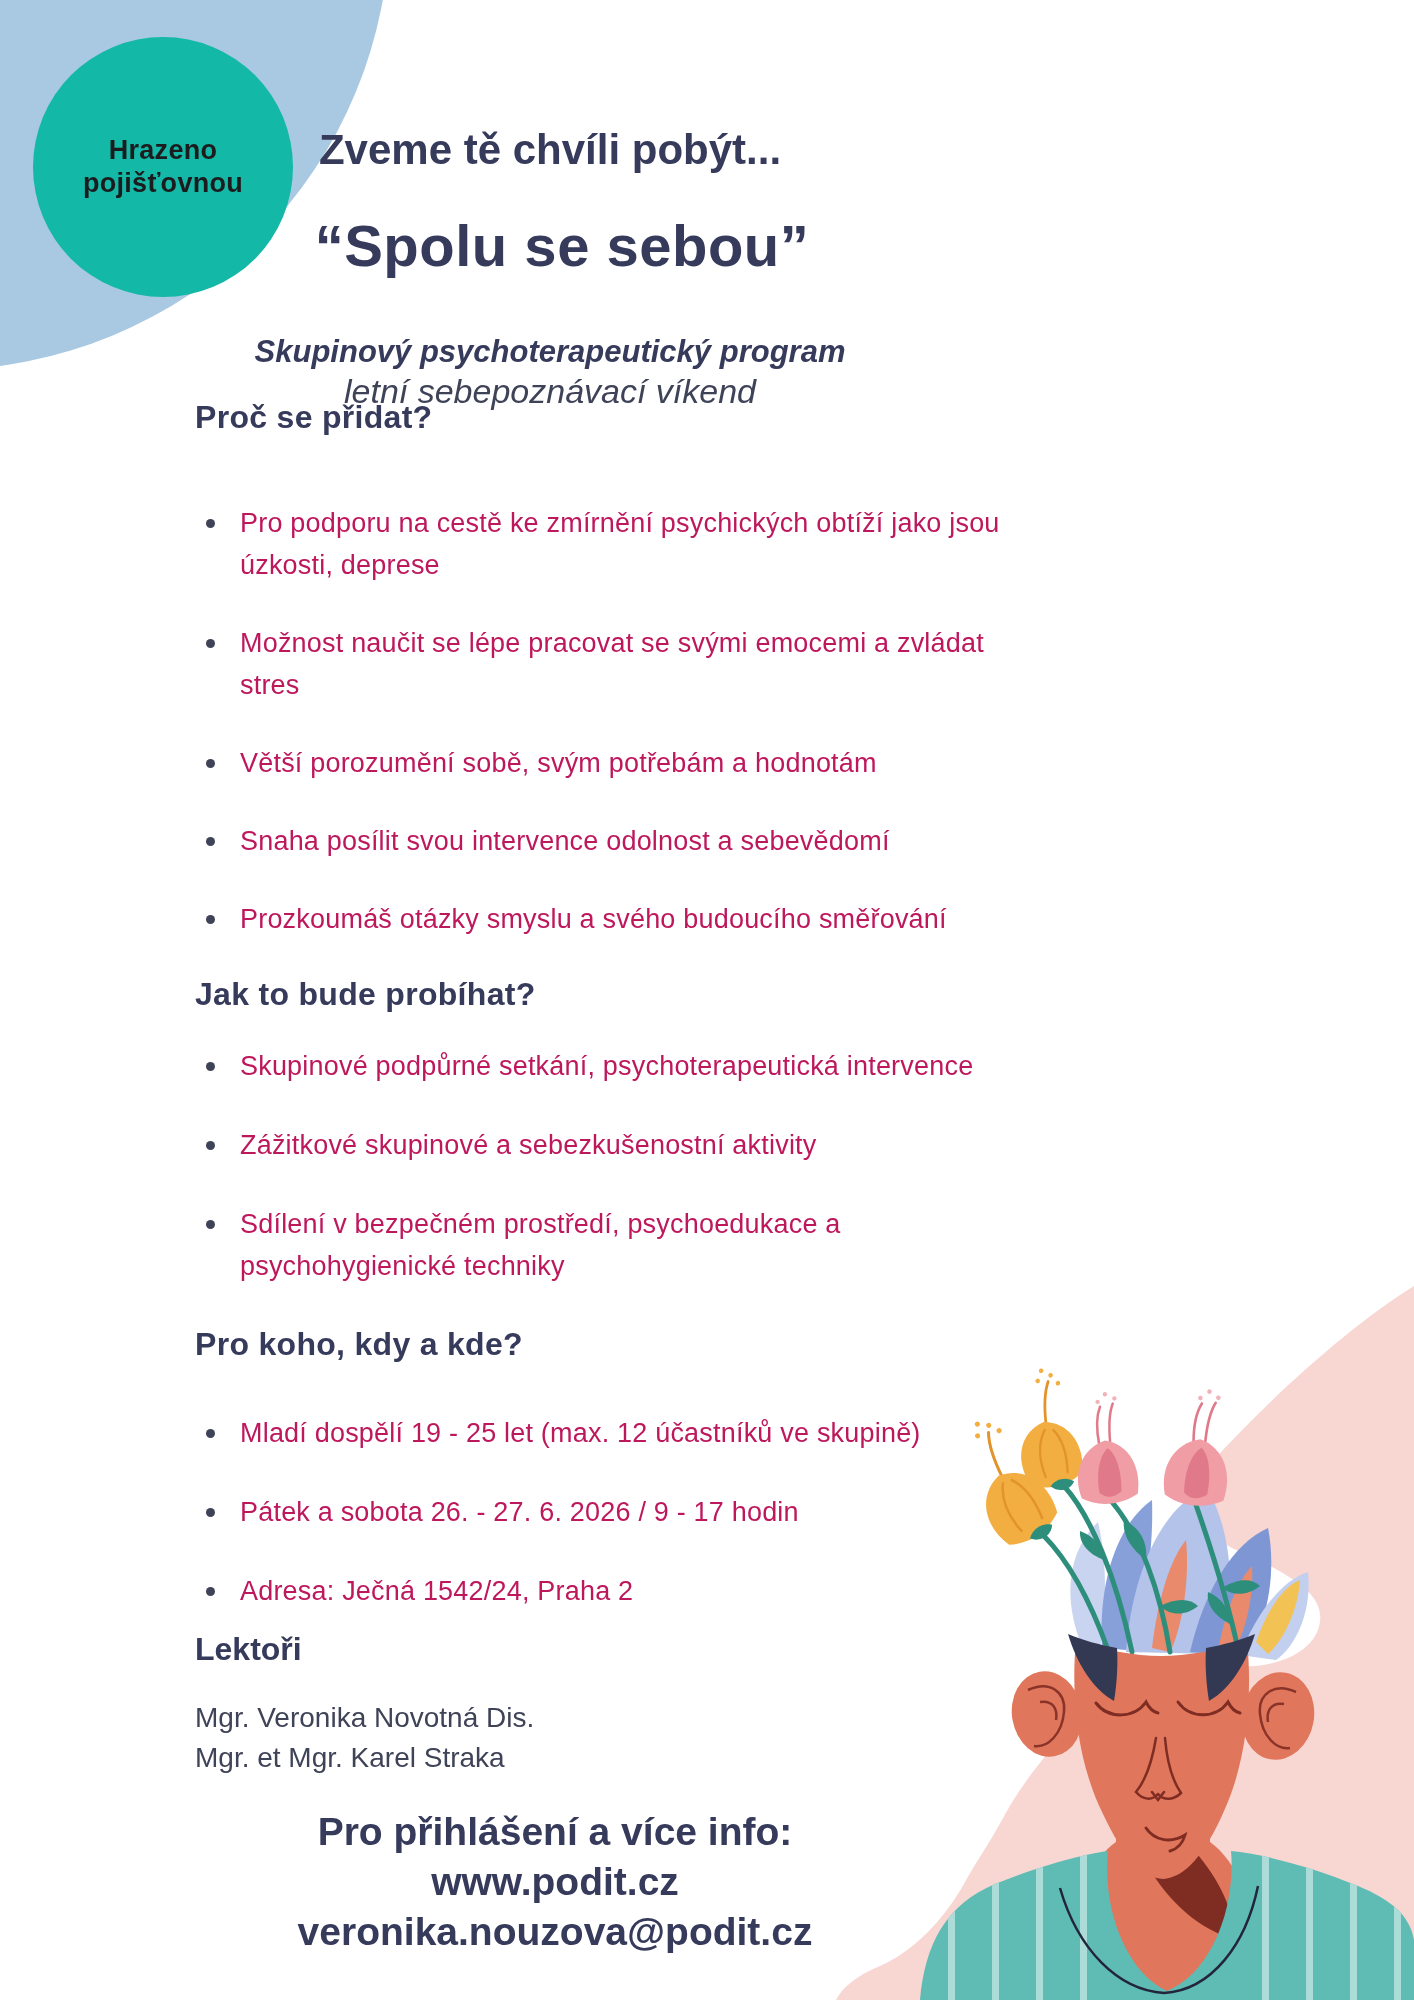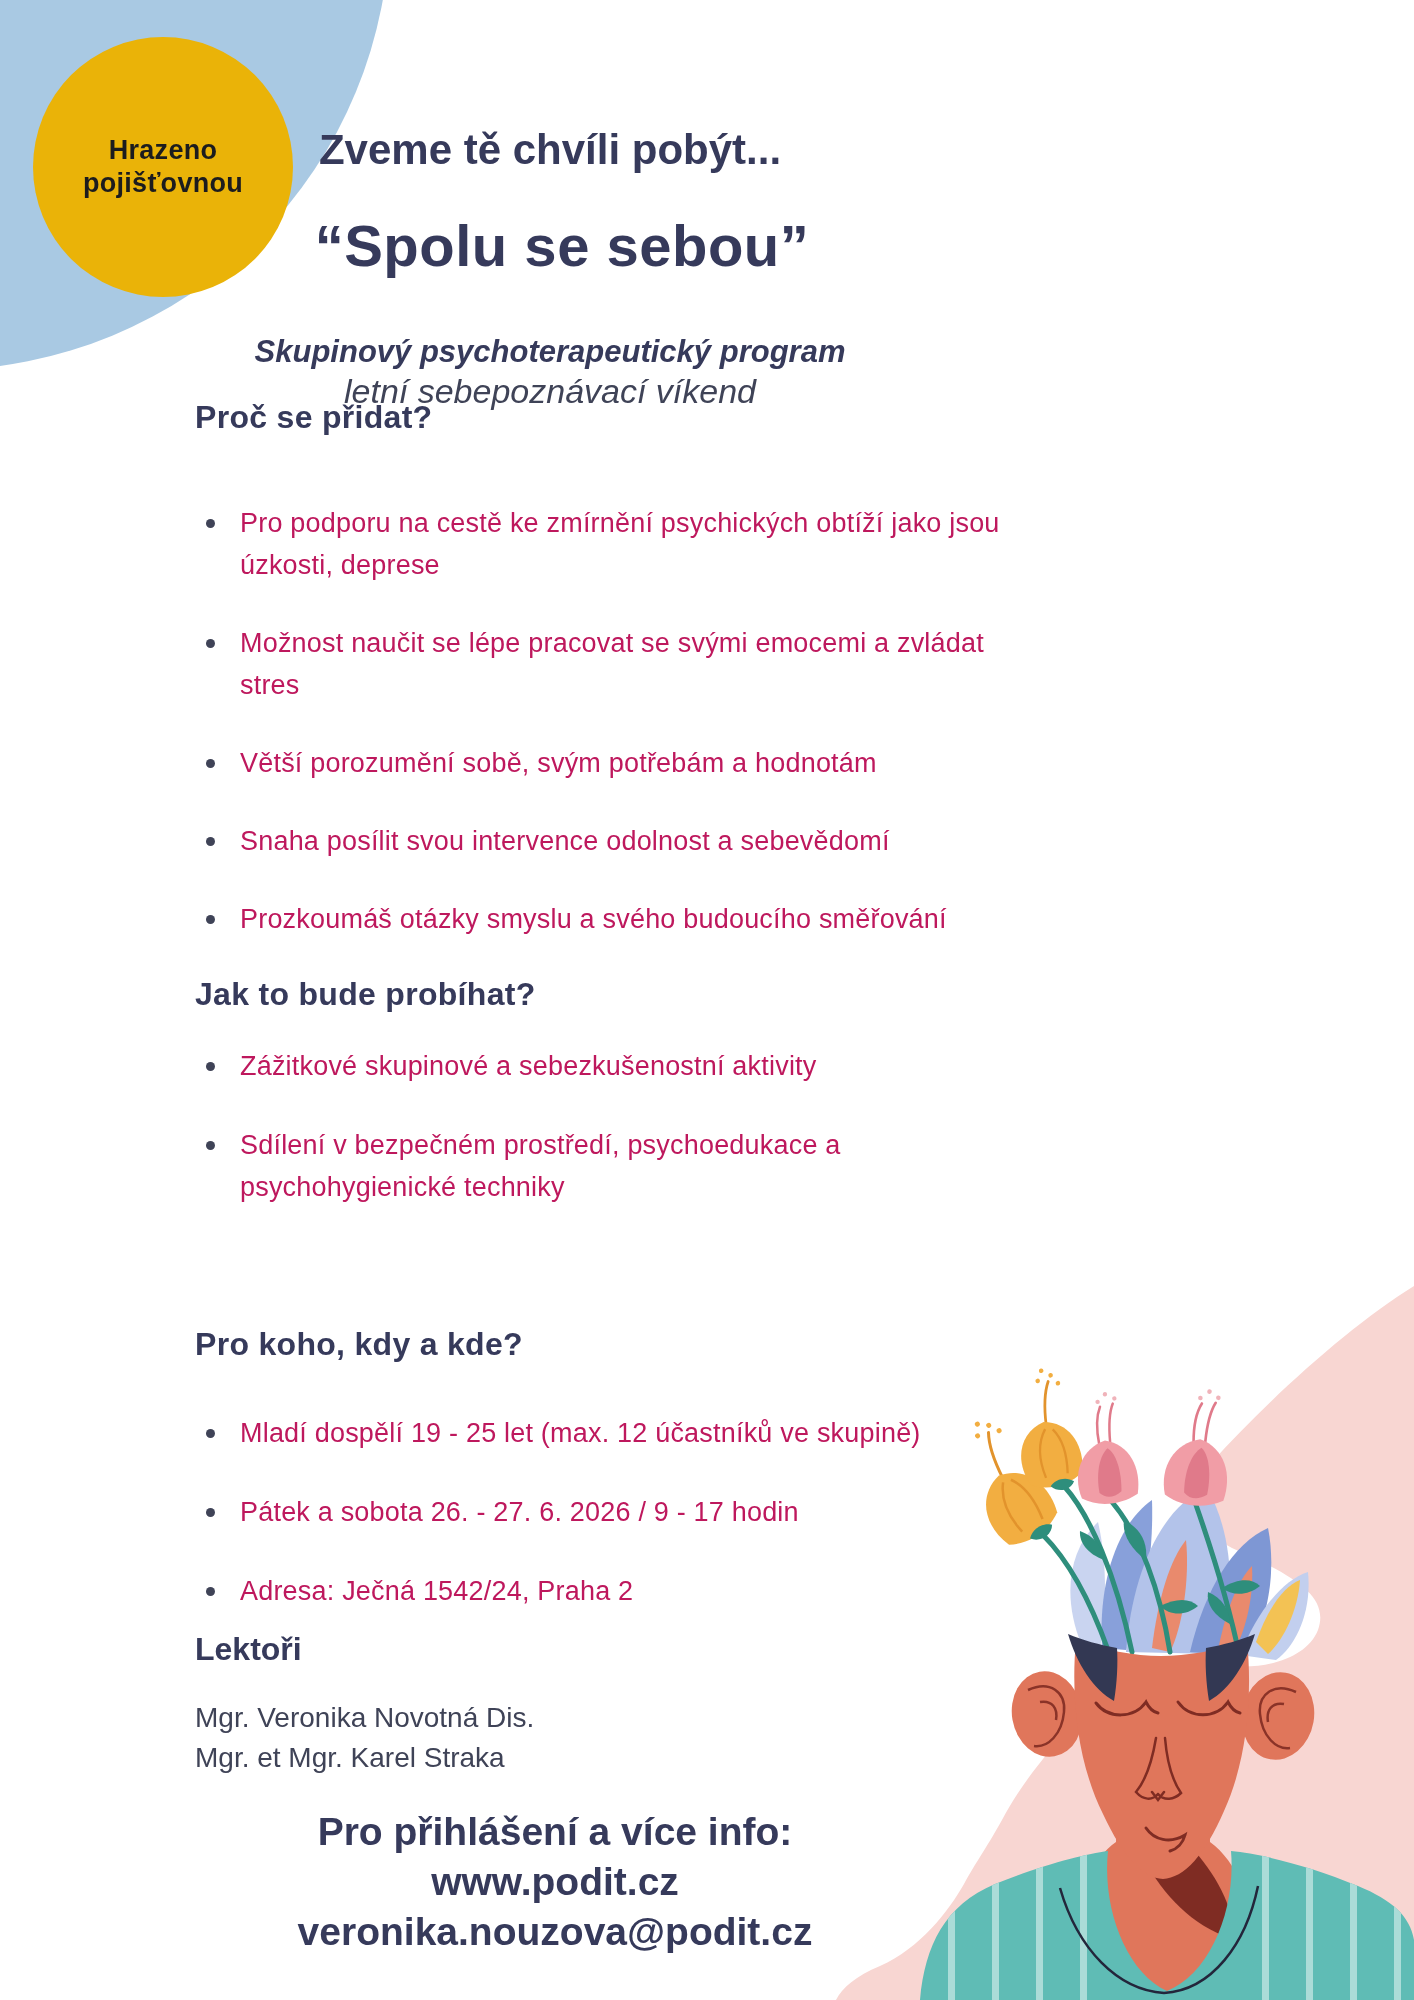--- a/index.html
+++ b/index.html
@@ -9,21 +9,21 @@
     font-family:"Liberation Sans","DejaVu Sans",sans-serif;
     -webkit-font-smoothing:antialiased;
   }
   
   .blue-blob{
     position:absolute;left:-510px;top:-530px;width:900px;height:900px;
     border-radius:50%;background:#a9c9e3;
   }
   .pink-circle{
     position:absolute;left:33px;top:37px;width:260px;height:260px;
-    border-radius:50%;background:#eab308;
+    border-radius:50%;background:#14b8a6;
     display:flex;align-items:center;justify-content:center;text-align:center;
   }
   .pink-circle .badge-text{
     font-weight:bold;font-size:27px;line-height:33px;color:#1c1c1e;
     letter-spacing:.3px;
   }
   .pink-circle .badge-text span{display:block;}
 
   
   .headline{position:absolute;left:160px;top:0;width:780px;text-align:center;color:#363a5b;}
@@ -87,20 +87,21 @@
   <ul class="bullets" id="list-1">
     <li>Pro  podporu na cestě ke zmírnění psychických obtíží jako jsou úzkosti, deprese</li>
     <li>Možnost naučit se lépe pracovat se svými emocemi a zvládat stres</li>
     <li>Větší porozumění sobě, svým potřebám a hodnotám</li>
     <li>Snaha posílit svou intervence odolnost a sebevědomí</li>
     <li>Prozkoumáš otázky smyslu a svého budoucího směřování</li>
   </ul>
 
   <div class="sec-heading" id="heading-2">Jak to bude probíhat?</div>
   <ul class="bullets tight" id="list-2">
+    <li>Skupinové podpůrné setkání, psychoterapeutická intervence</li>
     <li>Zážitkové skupinové a sebezkušenostní aktivity</li>
     <li class="w-narrow">Sdílení v bezpečném prostředí, psychoedukace a psychohygienické techniky</li>
   </ul>
 
   <div class="sec-heading" id="heading-3">Pro koho, kdy a kde?</div>
   <ul class="bullets tight" id="list-3">
     <li>Mladí dospělí 19 - 25 let  (max. 12 účastníků ve skupině)</li>
     <li>Pátek a sobota 26. -  27. 6. 2026 / 9 - 17 hodin</li>
     <li>Adresa: Ječná 1542/24, Praha 2</li>
   </ul>

